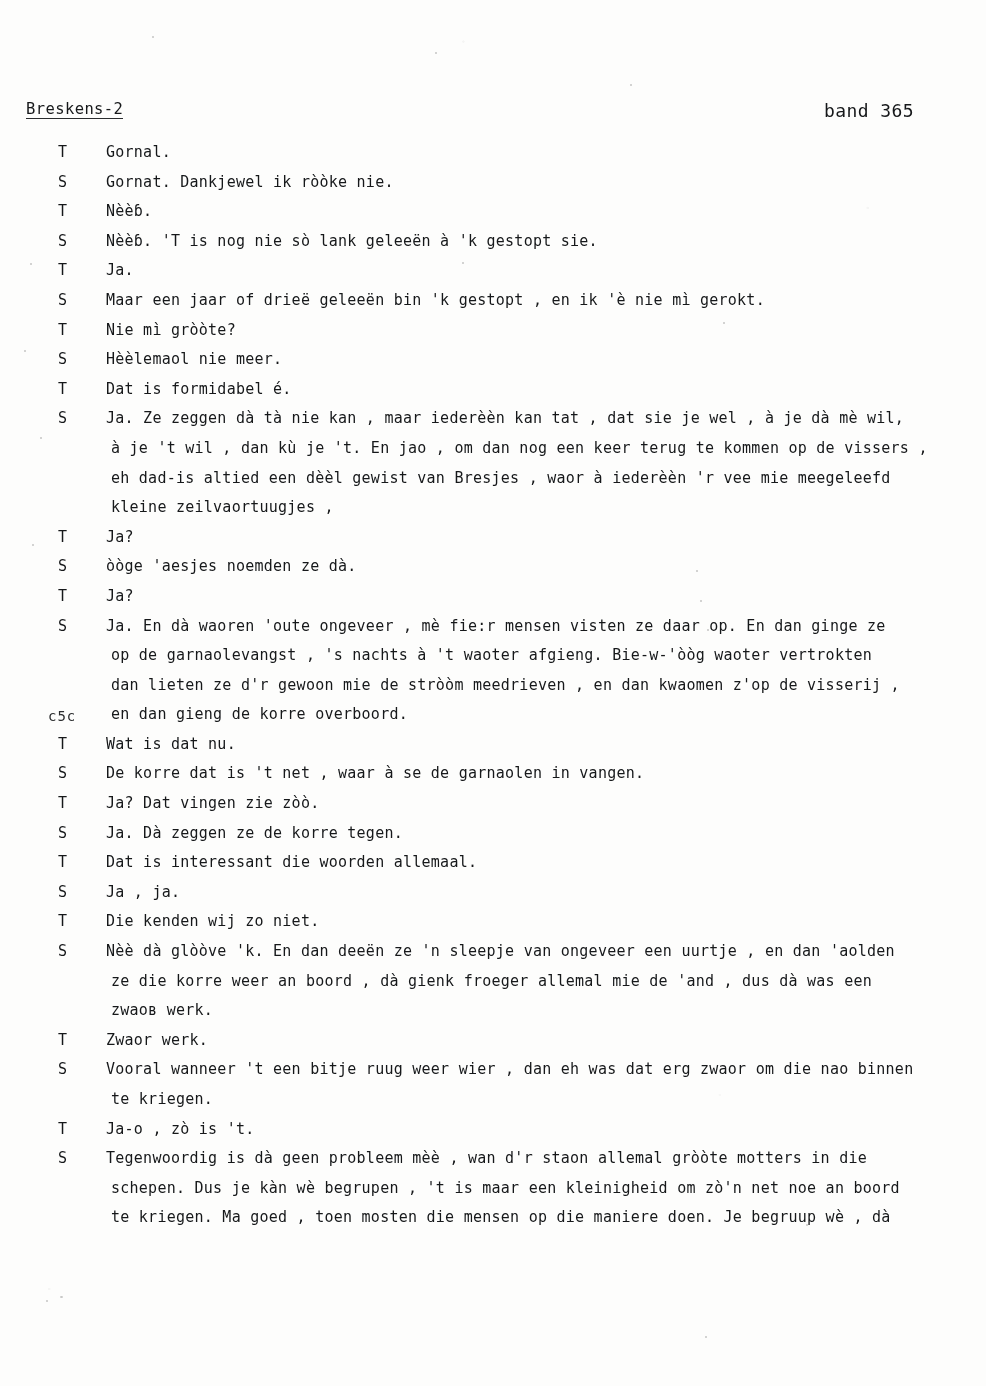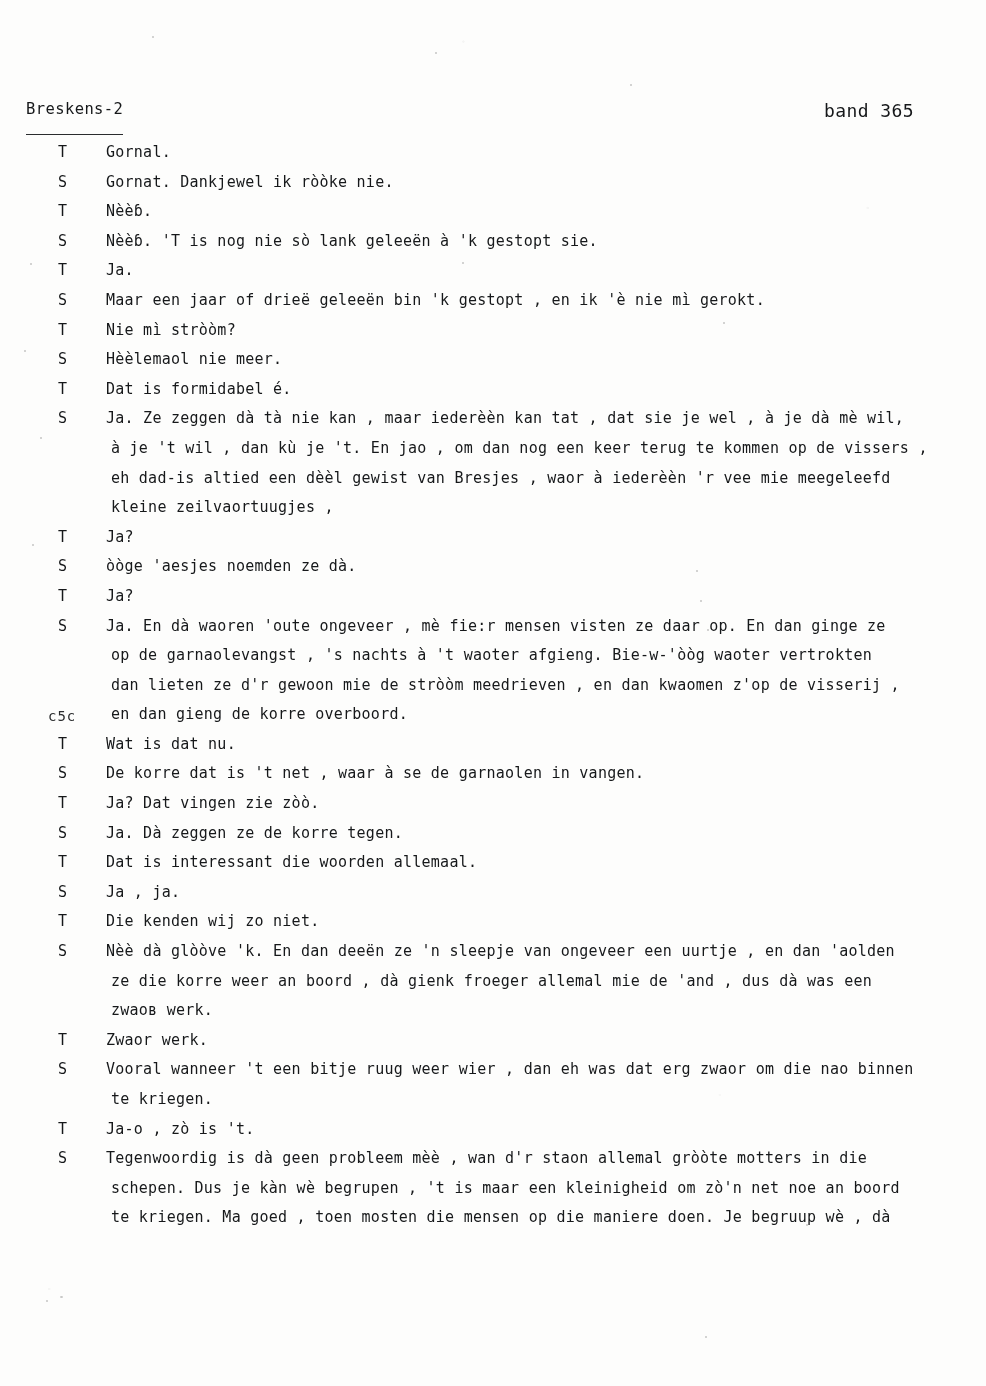--- a/index.html
+++ b/index.html
@@ -35,21 +35,21 @@
     width: 986px;
     height: 28px;
   }
   .doc-id {
     position: absolute;
     left: 26px;
     top: 0;
     font-size: 15.5px;
     letter-spacing: 0.4px;
     border-bottom: 1px solid #2a2c2e;
-    padding-bottom: 16px;
+    padding-bottom: 0;
   }
   .band {
     position: absolute;
     right: 72px;
     top: 0;
     font-size: 18px;
     letter-spacing: 0.4px;
   }
   .body-text {
     position: absolute;
@@ -119,21 +119,21 @@
 
   <div class="margin-note">c5c</div>
 
   <div class="body-text" id="transcript">
       <div class="line"><span class="spk">T</span><span class="txt">Gornal.</span></div>
       <div class="line"><span class="spk">S</span><span class="txt">Gornat. Dankjewel ik ròòke nie.</span></div>
       <div class="line"><span class="spk">T</span><span class="txt">Nèèɓ.</span></div>
       <div class="line"><span class="spk">S</span><span class="txt">Nèèɓ. 'T is nog nie sò lank geleeën à 'k gestopt sie.</span></div>
       <div class="line"><span class="spk">T</span><span class="txt">Ja.</span></div>
       <div class="line"><span class="spk">S</span><span class="txt">Maar een jaar of drieë geleeën bin 'k gestopt , en ik 'è nie mì gerokt.</span></div>
-      <div class="line"><span class="spk">T</span><span class="txt">Nie mì stròòm?</span></div>
+      <div class="line"><span class="spk">T</span><span class="txt">Nie mì gròòte?</span></div>
       <div class="line"><span class="spk">S</span><span class="txt">Hèèlemaol nie meer.</span></div>
       <div class="line"><span class="spk">T</span><span class="txt">Dat is formidabel é.</span></div>
       <div class="line"><span class="spk">S</span><span class="txt">Ja. Ze zeggen dà tà nie kan , maar iederèèn kan tat , dat sie je wel , à je dà mè wil,</span></div>
       <div class="line cont"><span class="spk"></span><span class="txt">à je 't wil , dan kù je 't. En jao , om dan nog een keer terug te kommen op de vissers ,</span></div>
       <div class="line cont"><span class="spk"></span><span class="txt">eh dad-is altied een dèèl gewist van Bresjes , waor à iederèèn 'r vee mie meegeleefd</span></div>
       <div class="line cont"><span class="spk"></span><span class="txt">kleine zeilvaortuugjes ,</span></div>
       <div class="line"><span class="spk">T</span><span class="txt">Ja?</span></div>
       <div class="line"><span class="spk">S</span><span class="txt">òòge 'aesjes noemden ze dà.</span></div>
       <div class="line"><span class="spk">T</span><span class="txt">Ja?</span></div>
       <div class="line"><span class="spk">S</span><span class="txt">Ja. En dà waoren 'oute ongeveer , mè fie:r mensen visten ze daar op. En dan ginge ze</span></div>

